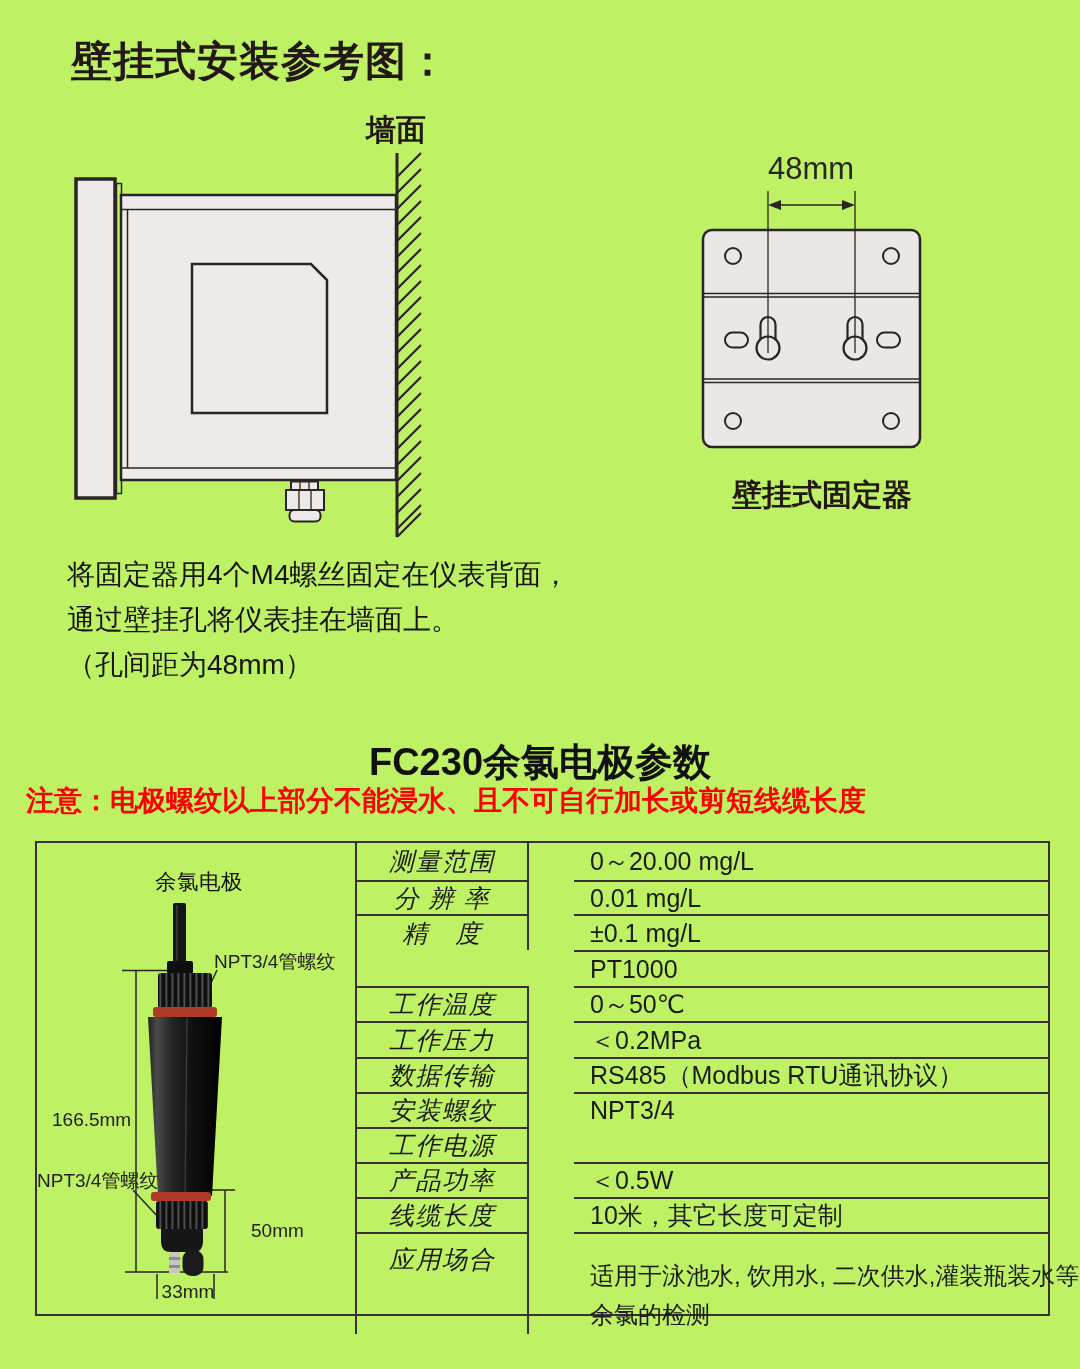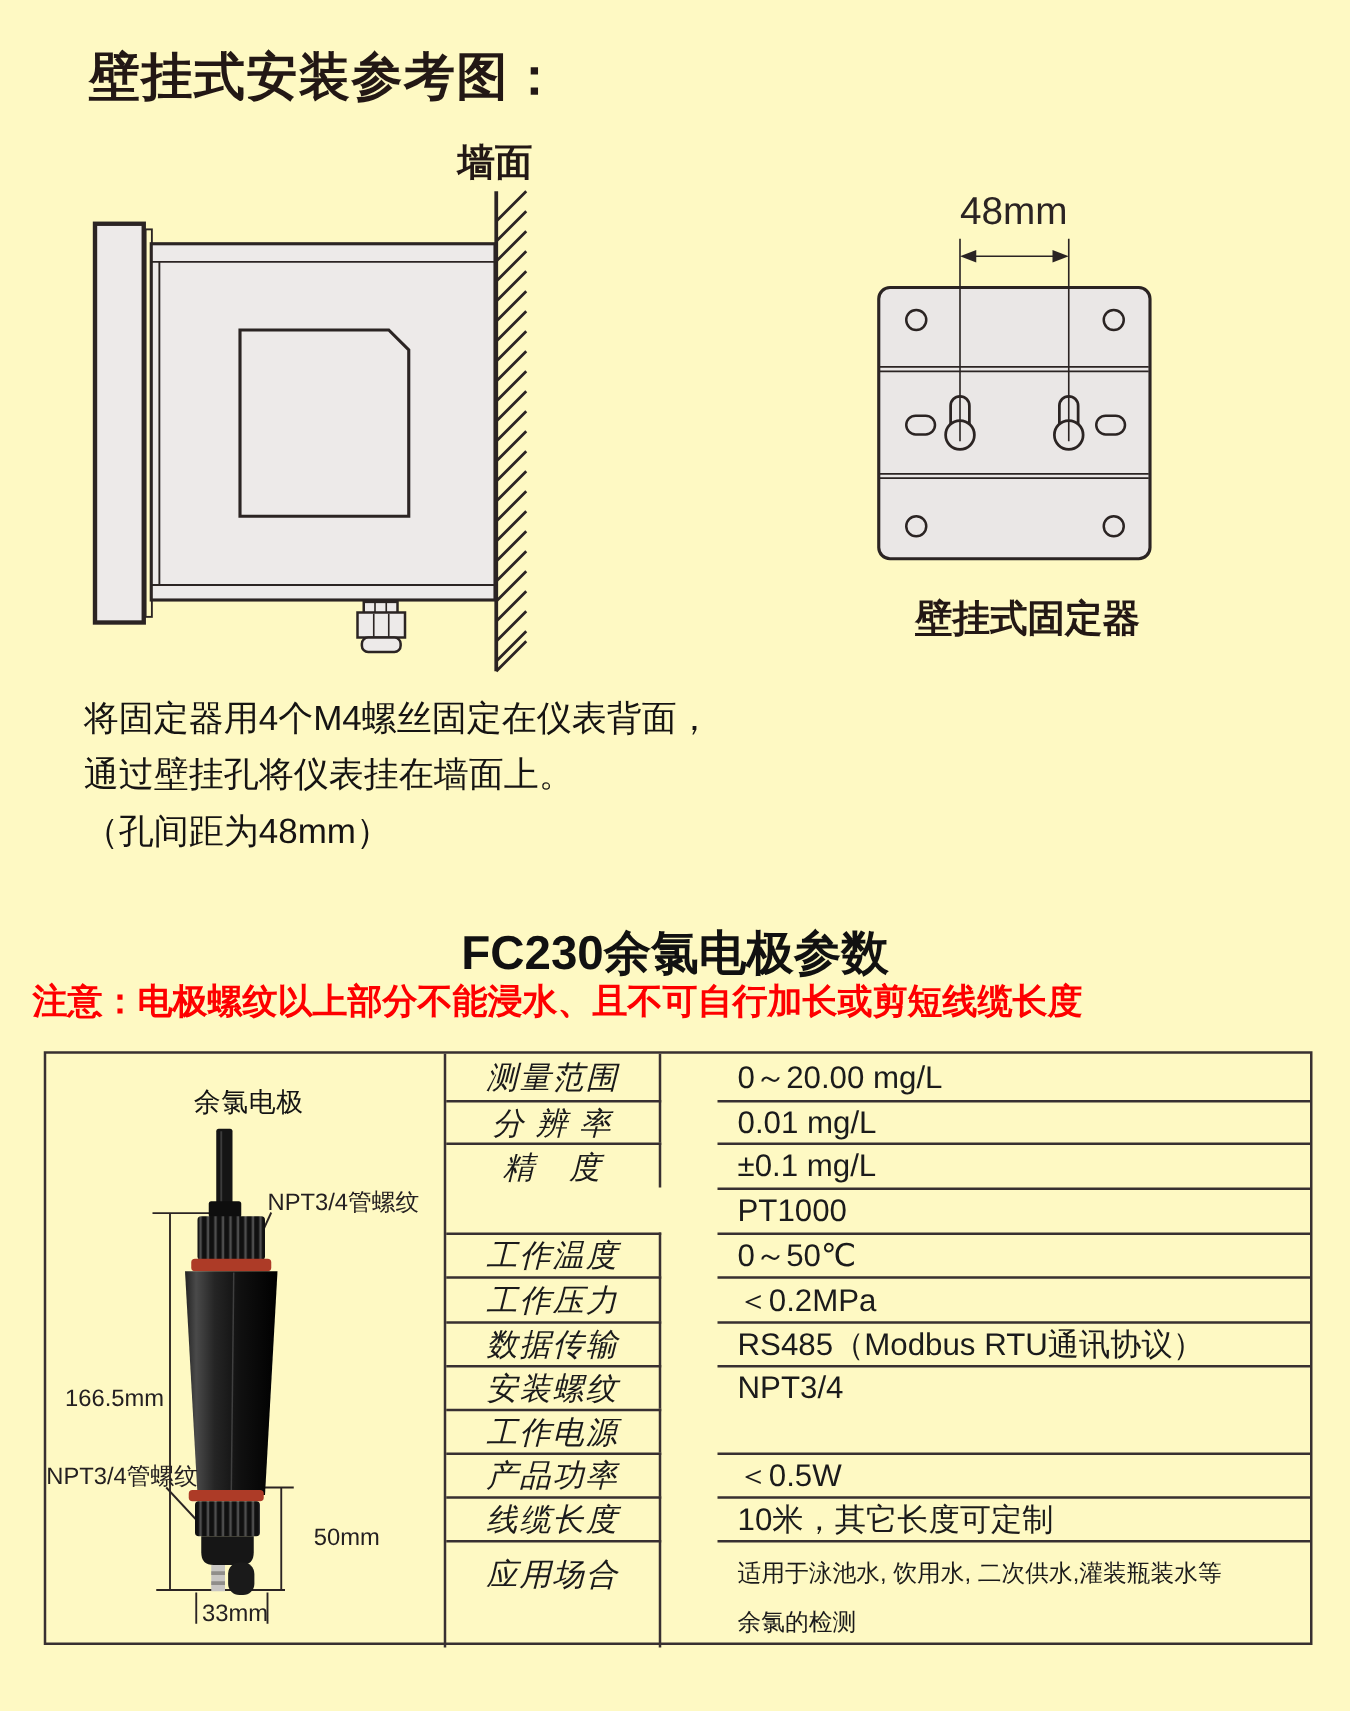--- a/index.html
+++ b/index.html
@@ -1,38 +1,38 @@
 <!DOCTYPE html>
 <html><head>
 <meta charset="utf-8">
 <style>
   html,body{margin:0;padding:0;}
   body{font-family:"Liberation Sans","DejaVu Sans",sans-serif;}
-  #page{position:relative;width:1080px;height:1369px;background:#fef9c3;overflow:hidden;color:#1b1b1b;}
+  #page{position:relative;width:1080px;height:1369px;background:#bef264;overflow:hidden;color:#1b1b1b;}
   .abs{position:absolute;}
   .h1{font-size:41px;font-weight:700;color:#231815;letter-spacing:1px;}
   .sublabel{font-size:30px;font-weight:700;color:#231815;}
   .dimbig{font-size:31px;font-weight:500;color:#2b2423;}
   .para{font-size:28px;line-height:45px;font-weight:500;color:#161413;}
   .sec-title{left:0;width:1080px;text-align:center;font-size:38px;font-weight:700;color:#111;}
   .warning{left:0;width:892px;text-align:center;font-size:28px;font-weight:700;}
   
   .spec-table{position:absolute;left:35px;top:841px;width:1011px;height:471px;
     border:2px solid #383031;display:grid;
     grid-template-columns:320px 172px 1fr;
     grid-template-rows:37px 34px 36px 36px 35px 36px 35px 35px 35px 35px 35px 1fr;}
   .cell{min-width:0;}
   .img-cell{grid-column:1;grid-row:1/13;border-right:2px solid #383031;position:relative;}
   .cl{grid-column:2;border-right:2px solid #383031;display:flex;align-items:center;justify-content:center;
       font-size:25px;font-weight:500;letter-spacing:1.5px;border-top:2px solid #383031;font-style:italic;}
   .cv{grid-column:3;display:flex;align-items:center;font-size:25px;font-weight:500;
       padding-left:16px;border-top:2px solid #383031;white-space:nowrap;margin-left:45px;}
   .r0{border-top:none;}
   .cl.last{align-items:flex-start;padding-top:9px;}
-  .cv.last{display:block;padding-top:6px;line-height:39px;font-size:19px;white-space:nowrap;}
+  .cv.last{display:block;padding-top:22px;line-height:39px;font-size:24px;white-space:nowrap;}
   
   .ecap{font-size:21.5px;font-weight:500;letter-spacing:.5px;color:#141414;}
   .edim{font-size:19px;font-weight:400;color:#242021;white-space:nowrap;}
   svg{display:block;}
 </style>
 </head>
 <body>
 
 <div id="page">
 

